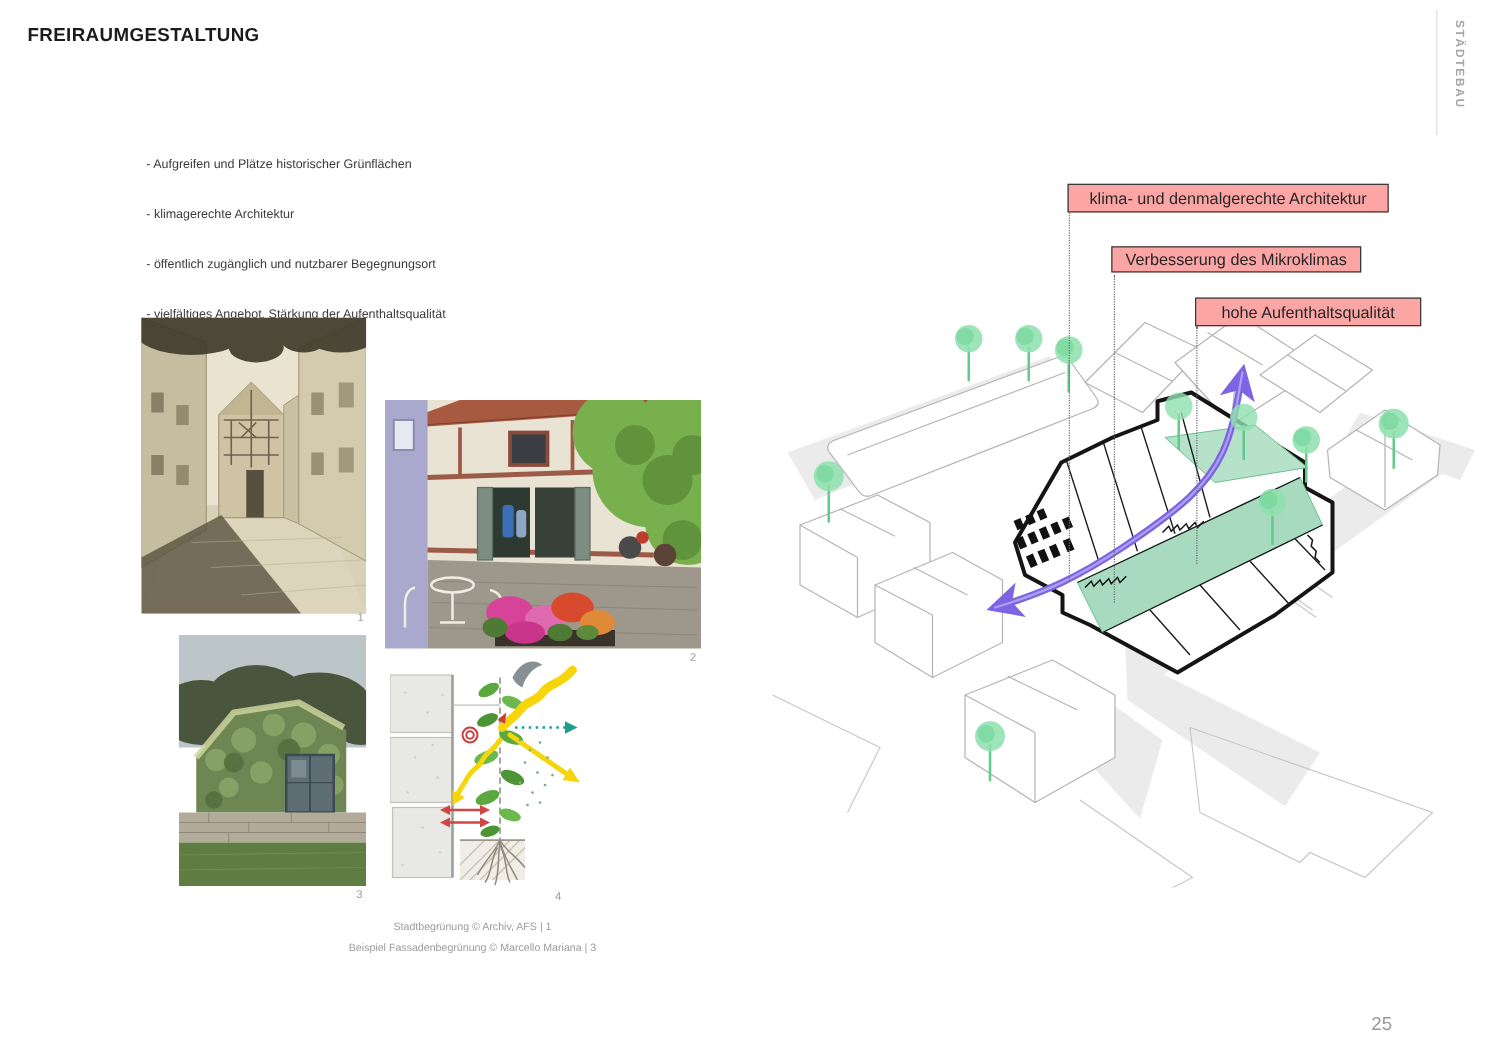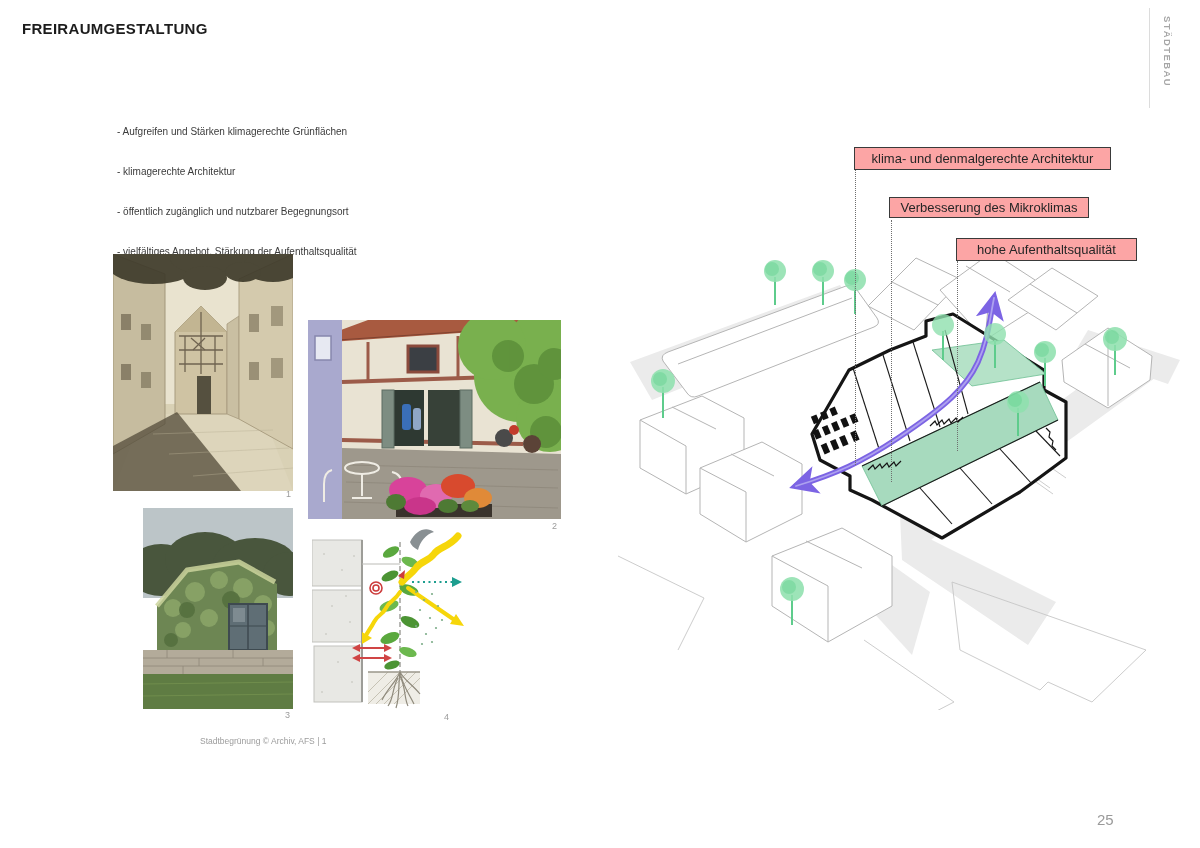--- a/index.html
+++ b/index.html
@@ -9,37 +9,37 @@
   }
   .abs{position:absolute;}
   .page-title{left:22px;top:20px;font-size:15px;font-weight:bold;letter-spacing:.3px;color:#1c1c1c;}
   .side-label{left:1131px;top:46px;width:72px;text-align:center;transform:rotate(90deg);
     font-size:9.5px;letter-spacing:1.4px;color:#a6a6a6;font-weight:bold;}
   .side-rule{left:1149px;top:8px;width:0;height:100px;border-left:1px solid #dcdcdc;}
   .page-number{left:1097px;top:811px;font-size:15px;color:#9a9a9a;}
   .bullets{left:117px;top:98px;font-size:10px;line-height:13.4px;color:#3b3b3b;white-space:pre;}
   .bullets .indent{padding-left:41px;}
   .fig-num{font-size:9px;color:#9c9c9c;}
-  .captions{left:200px;top:733px;width:356px;text-align:left;font-size:8.5px;line-height:17px;color:#9c9c9c;}
+  .captions{left:200px;top:733px;width:356px;text-align:center;font-size:8.5px;line-height:17px;color:#9c9c9c;}
   .anno-box{border:1.2px solid #3a3a3a;background:#fca5a5;font-size:13px;color:#262626;
     display:flex;align-items:center;justify-content:center;box-sizing:border-box;z-index:5;}
   .leader{width:0;border-left:1px dotted #6f6f6f;z-index:2;}
   .photo{overflow:hidden;}
   svg{display:block;}
 </style>
 </head>
 <body>
 
 <div class="abs page-title">FREIRAUMGESTALTUNG</div>
 <div class="abs side-rule"></div>
 <div class="abs side-label">STÄDTEBAU</div>
 <div class="abs page-number">25</div>
 
 <div class="abs bullets">
-  <div>- Aufgreifen und Stärken klimagerechte Grünflächen</div>
+  <div>- Aufgreifen und Plätze historischer Grünflächen</div>
   <div>- klimagerechte Architektur</div>
   <div>- öffentlich zugänglich und nutzbarer Begegnungsort</div>
   <div>- vielfältiges Angebot, Stärkung der Aufenthaltsqualität</div>
   <div class="indent">- Gastronomie</div>
   <div class="indent">- Sitzgelegenheiten</div>
   <div class="indent">- Veranstaltungsflächen</div>
   <div>- überdachter Aufenthaltsplatz</div>
 </div>
 
 <div class="abs photo" style="left:113px;top:254px;width:180px;height:237px;">
@@ -320,20 +320,21 @@
         <path d="M88,150 C94,162 92,172 96,180"></path>
           <path d="M86,152 C80,162 82,172 76,180"></path>
       </g>
     </g>
   </svg>
 </div>
 <span class="abs fig-num" style="left:444px;top:712px;">4</span>
 
 <div class="abs captions">
   <div>Stadtbegrünung © Archiv, AFS | 1</div>
+  <div>Beispiel Fassadenbegrünung © Marcello Mariana | 3</div>
 </div>
 
 <div class="abs" style="left:610px;top:240px;width:570px;height:470px;z-index:1;">
   <svg width="570" height="470" viewBox="610 240 570 470">
     <defs>
       <marker id="pArrow" viewBox="0 0 12 12" refX="9" refY="6" markerWidth="5.2" markerHeight="5.2" orient="auto-start-reverse">
         <path d="M0,0 L12,6 L0,12 L3,6 Z" fill="#7c64e4"></path>
       </marker>
     </defs>
 

